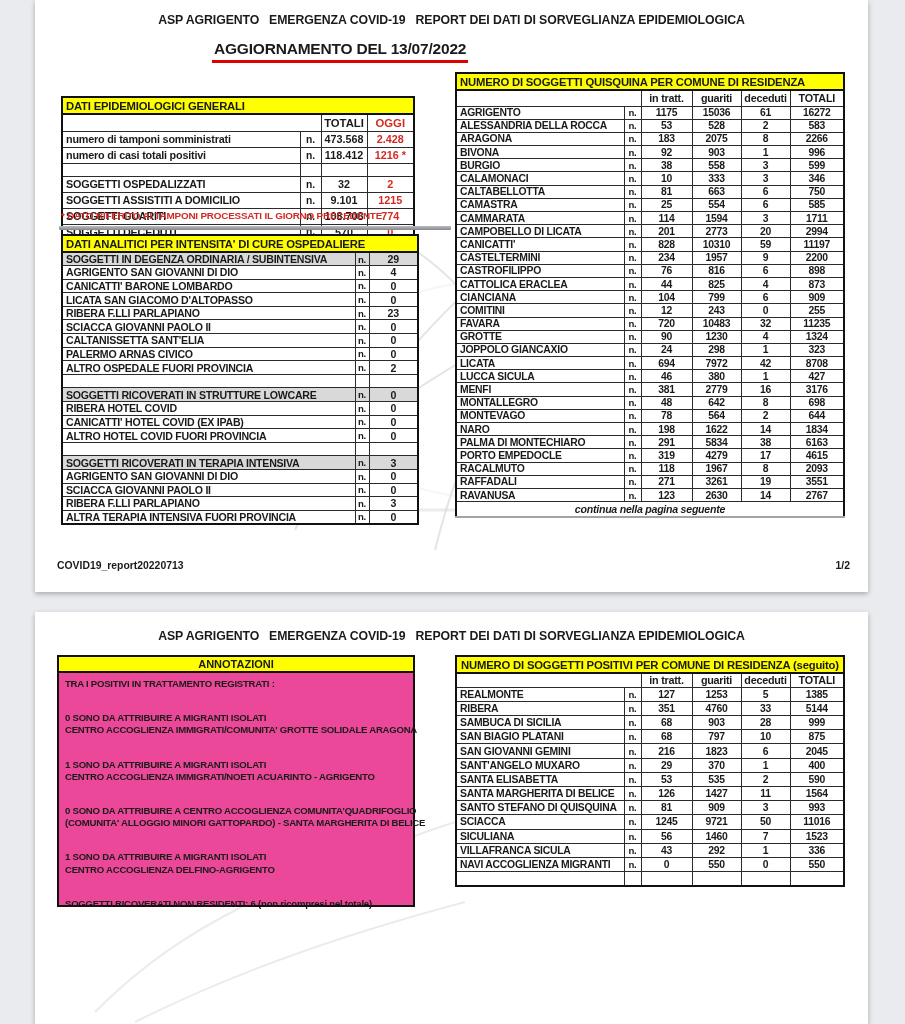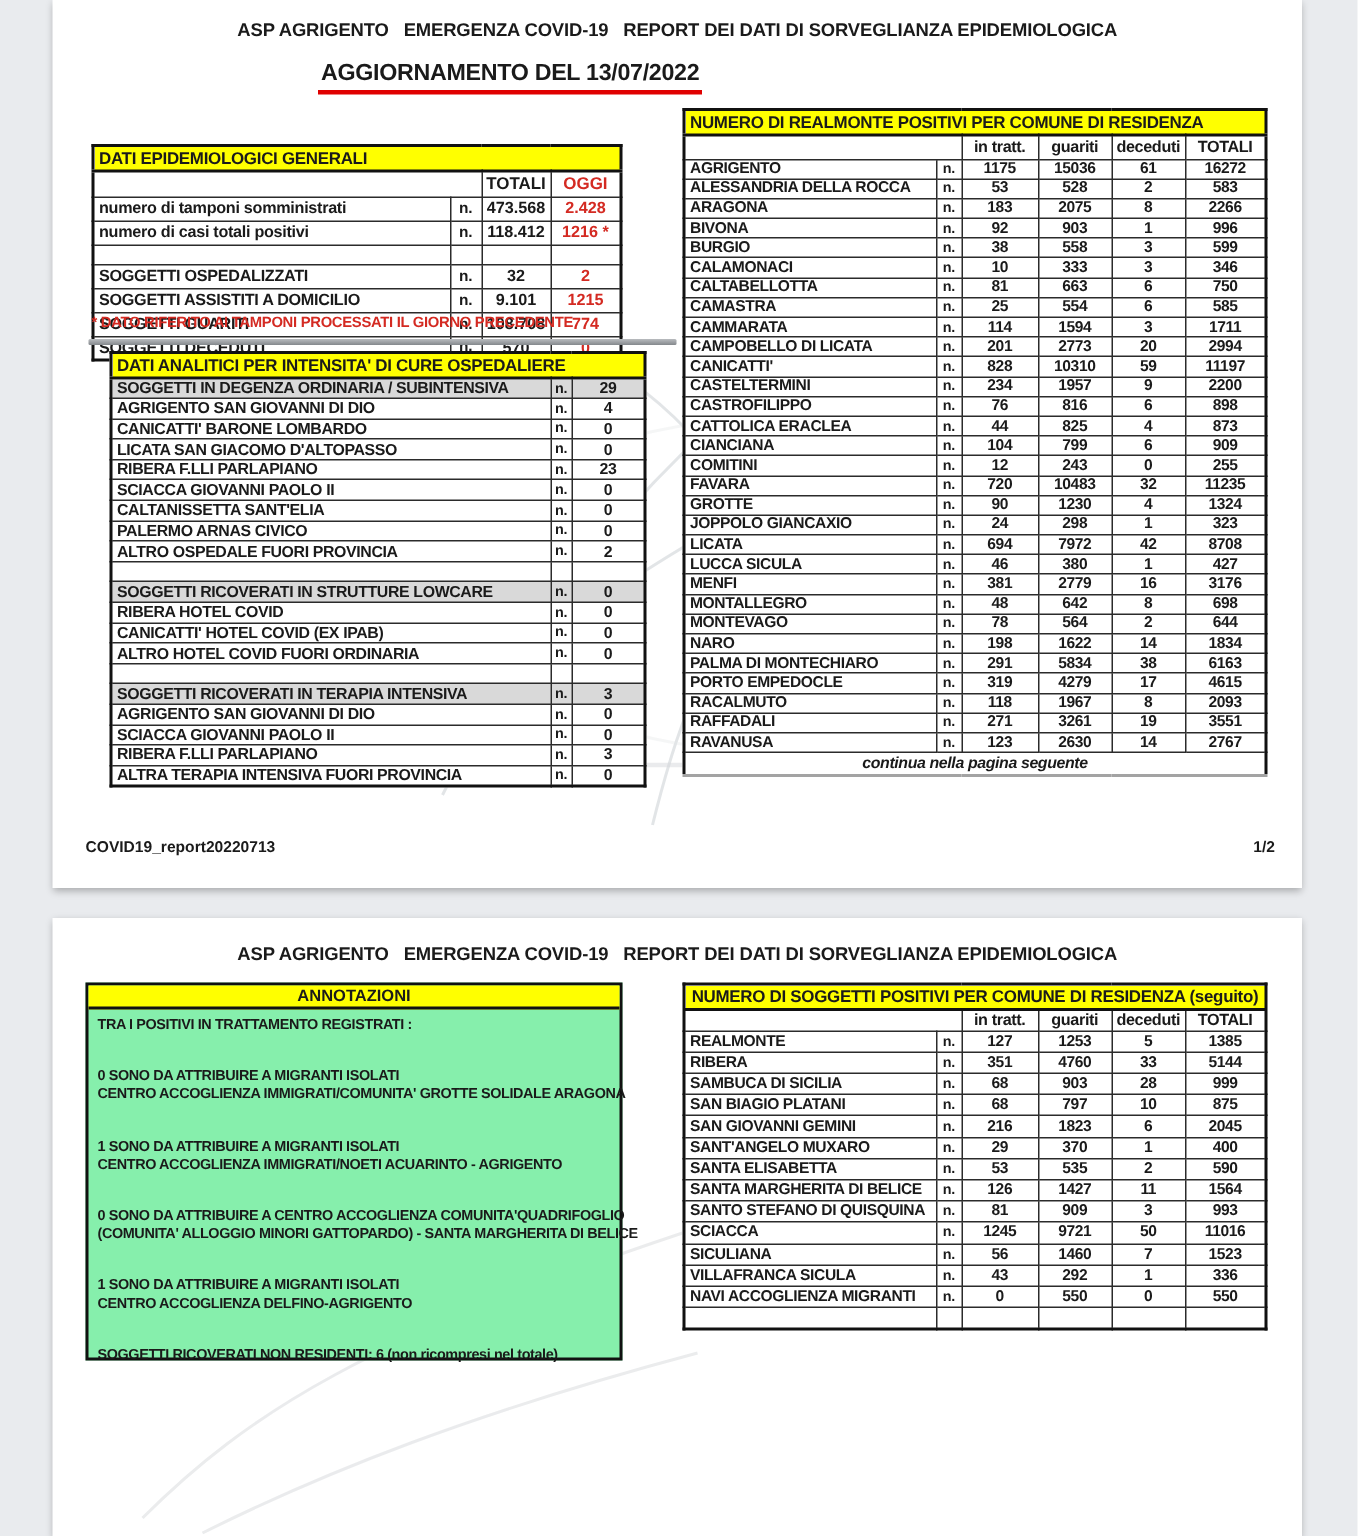--- a/index.html
+++ b/index.html
@@ -55,21 +55,21 @@
   .footnote{
     position:absolute;left:26px;top:210px;width:390px;color:var(--red);
     font-weight:bold;font-size:9.9px;letter-spacing:-.2px;
   }
   .divider{
     position:absolute;left:24px;top:226px;width:392px;height:4px;
     background:linear-gradient(#b9bcbf,#84888c);border-radius:1px;
   }
 
   
-  #t-hospital{left:38px;top:234px;width:356px;}
+  #t-hospital{left:26px;top:234px;width:356px;}
   #t-hospital td{height:13.6px;font-size:10.6px;font-weight:bold;padding:0 2px;letter-spacing:-.25px;}
   #t-hospital td.lbl{text-align:left;padding-left:3px;}
   #t-hospital td.ncol{text-align:center;font-size:9.6px;}
   #t-hospital td.val{text-align:center;}
   #t-hospital tr.section td{background:var(--gray);}
   #t-hospital tr.blank td{background:#fff;}
 
   
   .t-comuni{left:420px;top:72px;width:388px;}
   .t-comuni td{height:13.2px;font-size:10.4px;font-weight:bold;padding:0 2px;letter-spacing:-.25px;}
@@ -81,21 +81,21 @@
   #t-comuni2{top:43px;border-radius:12px;}
   #t-comuni2 td{height:14.2px;}
 
   
   .footer-left{position:absolute;left:22px;top:560px;font-size:10.4px;font-weight:bold;}
   .footer-right{position:absolute;right:18px;top:560px;font-size:10.4px;font-weight:bold;}
 
   
   .annot{
     position:absolute;left:22px;top:43px;width:358px;height:252px;
-    border:2px solid #111;background:#86efac;
+    border:2px solid #111;background:#ec4899;
   }
   .annot-title{
     background:var(--yellow);border-bottom:2px solid #111;height:16px;
     text-align:center;font-weight:bold;font-size:11px;line-height:15px;
   }
   .annot-body{padding:5px 6px;}
   .annot-line{font-size:9.6px;font-weight:bold;line-height:12.2px;white-space:nowrap;letter-spacing:-.25px;}
   .annot-line.blank{height:11px;}
 
   
@@ -258,21 +258,21 @@
           <td class="lbl">RIBERA HOTEL COVID</td>
           <td class="ncol">n.</td>
           <td class="val">0</td>
         </tr>
         <tr class="data">
           <td class="lbl">CANICATTI' HOTEL COVID (EX IPAB)</td>
           <td class="ncol">n.</td>
           <td class="val">0</td>
         </tr>
         <tr class="data">
-          <td class="lbl">ALTRO HOTEL COVID FUORI ORDINARIA</td>
+          <td class="lbl">ALTRO HOTEL COVID FUORI PROVINCIA</td>
           <td class="ncol">n.</td>
           <td class="val">0</td>
         </tr>
         <tr class="blank">
           <td class="lbl"></td>
           <td class="ncol"></td>
           <td class="val"></td>
         </tr>
         <tr class="section">
           <td class="lbl">SOGGETTI RICOVERATI IN TERAPIA INTENSIVA</td>
@@ -306,21 +306,21 @@
     <colgroup>
         <col style="width:168px">
         <col style="width:17px">
         <col style="width:51px">
         <col style="width:49px">
         <col style="width:49px">
         <col style="width:54px">
       </colgroup>
     <thead>
       <tr>
-        <th class="ytitle" colspan="6">NUMERO DI REALMONTE POSITIVI PER COMUNE DI RESIDENZA</th>
+        <th class="ytitle" colspan="6">NUMERO DI SOGGETTI QUISQUINA PER COMUNE DI RESIDENZA</th>
       </tr>
       <tr class="colhdr">
         <td colspan="2"></td>
         <td>in tratt.</td>
         <td>guariti</td>
         <td>deceduti</td>
         <td>TOTALI</td>
       </tr>
     </thead>
     <tbody id="t-comuni1-body">

